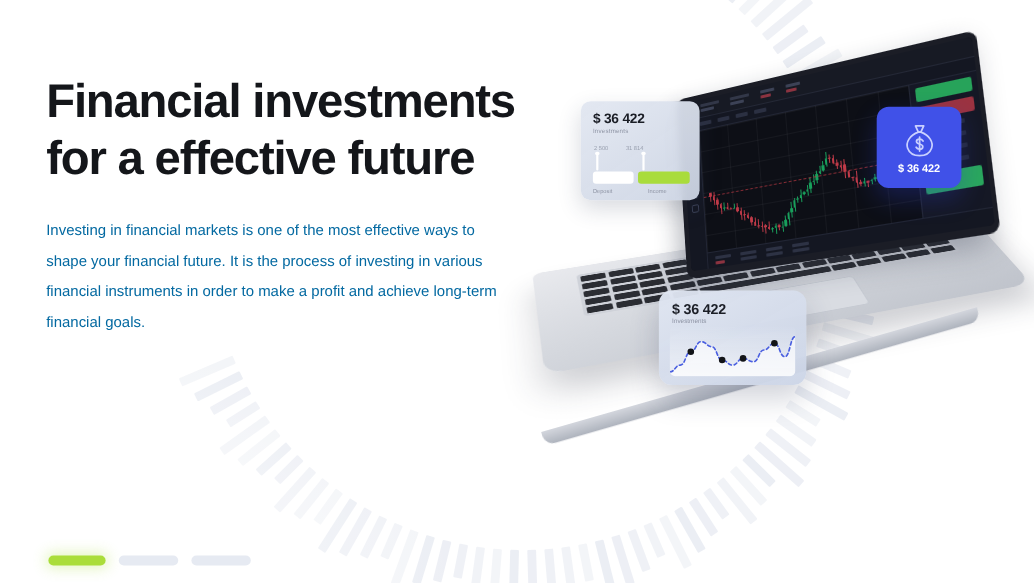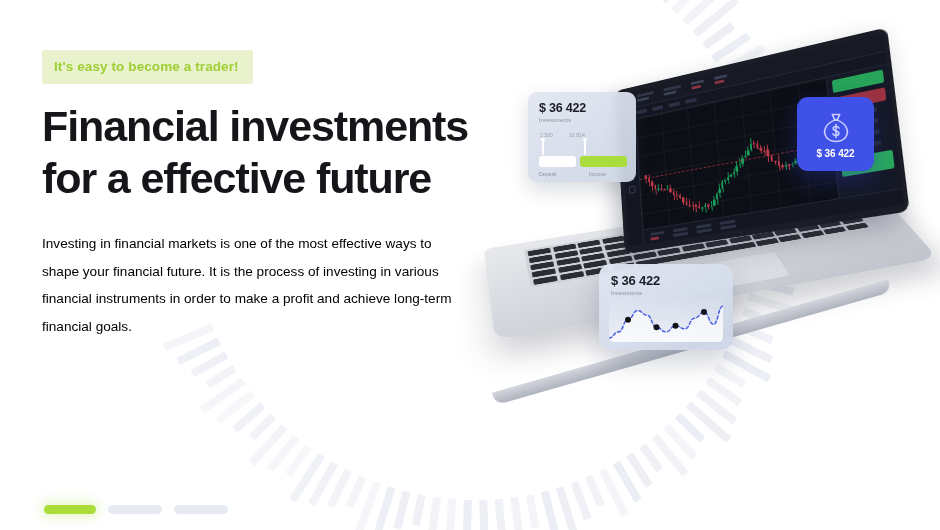--- a/index.html
+++ b/index.html
@@ -57,21 +57,21 @@
     line-height: 1.20;
     font-weight: bold;
     letter-spacing: -1.1px;
     color: #14161a;
     max-width: 440px;
   }
   #paragraph {
     margin-top: 26px;
     font-size: 13.6px;
     line-height: 2.03;
-    color: #000000;
+    color: #0369a1;
     max-width: 420px;
   }
   #cta-wrap { margin-top: 27px; position: relative; width: 162px; }
   #cta-glow {
     position: absolute;
     left: -14px; top: -8px;
     width: 190px; height: 62px;
     background: radial-gradient(ellipse at center, rgba(170,223,58,.42) 0%, rgba(170,223,58,0) 70%);
     filter: blur(7px);
     border-radius: 50%;
@@ -714,21 +714,20 @@
           <circle cx="19" cy="23.714285714285715" r="3" fill="#121418"></circle>
           <circle cx="47.5" cy="31.333333333333336" r="3" fill="#121418"></circle>
           <circle cx="66.5" cy="29.80952380952381" r="3" fill="#121418"></circle>
           <circle cx="95" cy="16.095238095238095" r="3" fill="#121418"></circle>
         </svg></div>
   </div>
 
   <div id="vignette"></div>
 
   <div id="left-col">
-    <div id="badge">It's easy to become a trader!</div>
     <h1 id="headline">
       <span>Financial investments</span><br>
       <span>for a effective future</span>
     </h1>
     <p id="paragraph">Investing in financial markets is one of the most effective ways to shape your financial future. It is the process of investing in various financial instruments in order to make a profit and achieve long-term financial goals.</p>
   </div>
 
   <div id="pagination">
       <span class="pg active"></span>
       <span class="pg"></span>

